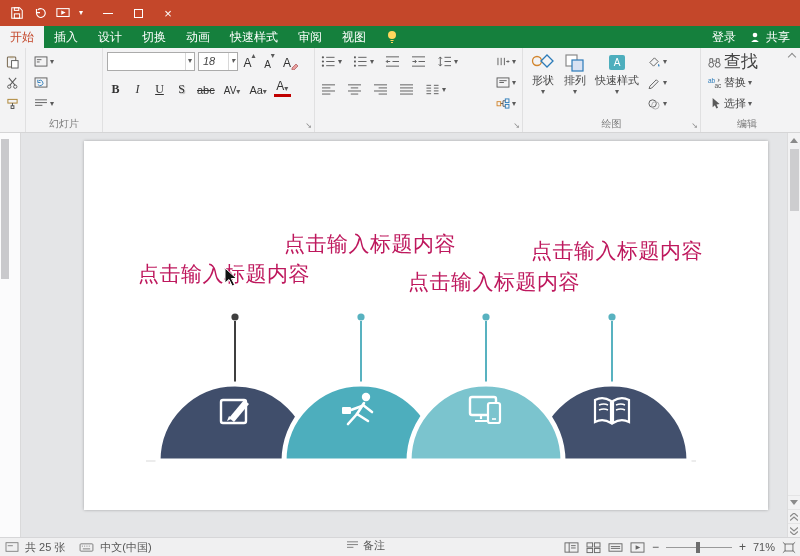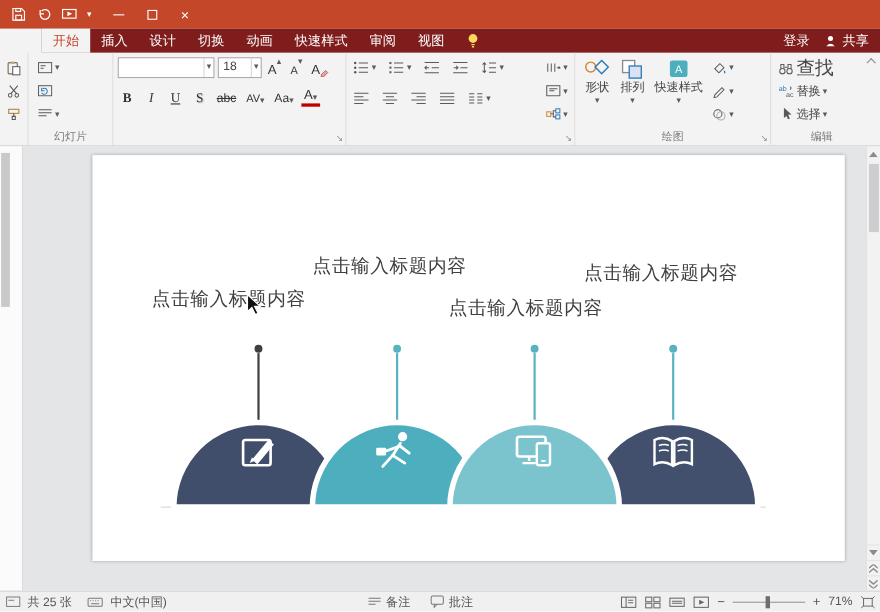--- a/index.html
+++ b/index.html
@@ -11,21 +11,21 @@
   .titlebar { height:26px; background:#C4472A; display:flex; align-items:center; color:#fff; flex:0 0 auto; }
   .qat { display:flex; align-items:center; gap:9px; padding:0 10px; }
   .qat svg { display:block; }
   .titletext { flex:1; text-align:center; font-size:12px; white-space:nowrap; overflow:hidden; }
   .wincontrols { display:flex; height:26px; }
   .winbtn { width:30px; display:flex; align-items:center; justify-content:center; color:#fff; font-size:13px; }
   .mnline { width:10px; height:1px; background:#fff; display:inline-block; }
   .mxbox { width:9px; height:9px; border:1px solid #fff; display:inline-block; }
 
   
-  .tabrow { height:22px; background:#7f1d1d; display:flex; align-items:stretch; color:#fff; flex:0 0 auto;margin-left:38px; }
+  .tabrow { height:22px; background:#15803d; display:flex; align-items:stretch; color:#fff; flex:0 0 auto; }
   .tab { padding:3px 10px 3px; font-size:12px; display:flex; align-items:center; white-space:nowrap; }
   .tab.active { background:#F3F3F4; color:#C4472A; }
   .tellme { display:flex; align-items:center; gap:5px; padding:0 10px; font-size:12px; white-space:nowrap; }
   .tabspacer { flex:1; }
   .tabright { display:flex; align-items:center; gap:14px; padding-right:10px; font-size:12px; white-space:nowrap; }
   .tabright .item { display:flex; align-items:center; gap:4px; }
 
   
   .ribbon { height:85px; background:#F3F3F4; border-bottom:1px solid #D5D5D6; display:flex; flex:0 0 auto; position:relative; }
   .rgroup { position:relative; border-right:1px solid #E0E0E1; padding:3px 4px 15px; display:flex; }
@@ -42,34 +42,34 @@
   .ico { display:block; }
   .colorbar { border-bottom:3px solid #C00000; }
   .chev { width:6px; height:6px; border-left:1.5px solid #8A8A8A; border-top:1.5px solid #8A8A8A; transform:rotate(45deg); display:inline-block; }
 
   
   .workarea { flex:1 1 auto; display:flex; min-height:0; position:relative; background:#E4E5E7; }
   .leftstrip { width:21px; background:#FBFBFC; border-right:1px solid #D9D9DA; position:relative; flex:0 0 auto; }
   .lthumb { position:absolute; left:1px; top:6px; width:8px; height:140px; background:#C9C9CC; }
   .canvas { flex:1 1 auto; position:relative; }
   .slide { position:absolute; left:63px; top:8px; width:684px; height:369px; background:#fff; box-shadow:0 0 3px rgba(0,0,0,.28); }
-  .caption { position:absolute; font-size:17px; color:#404040; letter-spacing:.5px; white-space:nowrap; z-index:2; }
+  .caption { position:absolute; font-size:21px; color:#be185d; letter-spacing:.5px; white-space:nowrap; z-index:2; }
   .diagram { position:absolute; left:0; top:0; z-index:1; }
   .cursor { position:absolute; left:140px; top:126px; z-index:3; }
   .vscroll { width:13px; background:#F2F2F3; border-left:1px solid #DCDCDD; position:relative; flex:0 0 auto; }
   .varrow { height:14px; display:flex; align-items:center; justify-content:center; }
   .vthumb { position:absolute; top:16px; left:2px; width:9px; height:62px; background:#CDCDCF; }
   .vbottom { position:absolute; bottom:0; left:0; right:0; }
   .vbottom .varrow { border-top:1px solid #E4E4E5; }
 
   
   .statusbar { height:19px; background:#F0F0F1; border-top:1px solid #D6D6D8; position:relative; flex:0 0 auto; font-size:11px; color:#555; }
   .sbseg { position:absolute; top:0; height:100%; display:flex; align-items:center; gap:6px; white-space:nowrap; }
   .sb-left { left:5px; }
-  .sb-center { left:334px; gap:18px; }
+  .sb-center { left:346px; gap:18px;flex-direction:column; }
   .sb-center .item { display:flex; align-items:center; gap:4px; }
   .sb-right { right:4px; gap:7px; }
   .ztrack { width:66px; height:1px; background:#9A9A9A; position:relative; }
   .zthumb { position:absolute; left:45%; top:-5px; width:4px; height:11px; background:#6E6E6E; }
   .zbtn { font-size:12px; color:#555; }
 </style>
 </head>
 <body>
 
 <div class="app">
@@ -185,21 +185,21 @@
       <div class="glabel">幻灯片</div>
     </div>
 
     <div class="rgroup" style="width:212px;">
       <div class="col" style="width:100%;">
         <div class="row" style="gap:3px;">
           <div class="combo" style="width:88px;">
               <span></span>
               <span class="caret">▾</span>
             </div>
-          <div class="combo" style="width:40px;">
+          <div class="combo" style="width:40px;font-style:italic;">
               <span>18</span>
               <span class="caret">▾</span>
             </div>
           <div class="fbtn">
               <span>A</span>
               <span class="caret" style="align-self:flex-start">▴</span>
             </div>
           <div class="fbtn" style="font-size:10px;">
               <span>A</span>
               <span class="caret" style="align-self:flex-start">▾</span>

